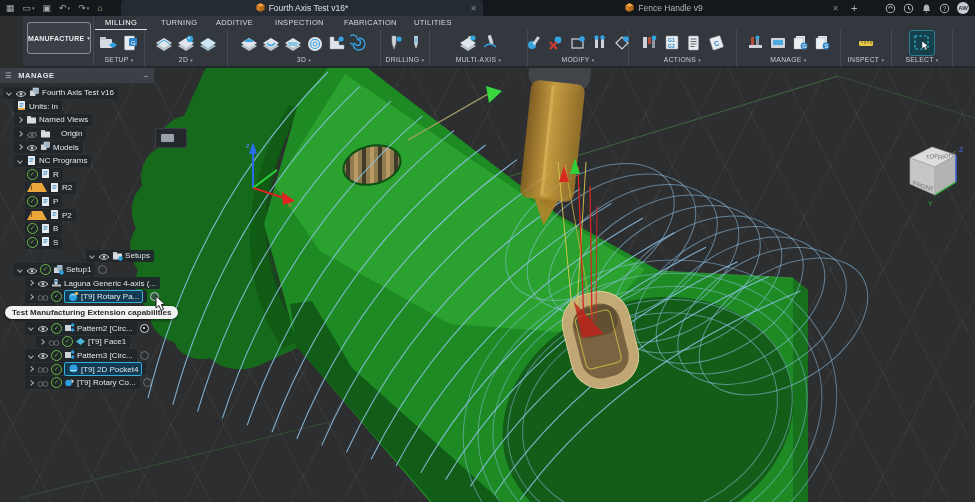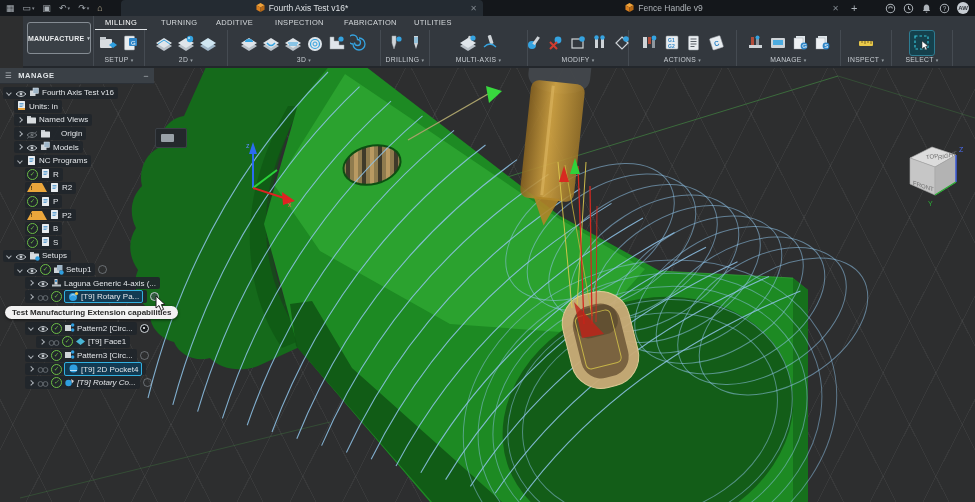--- a/index.html
+++ b/index.html
@@ -728,21 +728,21 @@
           <span class="okc">✓</span>
           <span style="display: flex; align-items: center; gap: 2px;">
             <span><svg width="11" height="11" viewBox="0 0 11 11">
                 <rect x="2" y="1" width="7" height="9" rx=".5" fill="#e8ecef"></rect>
                 <path d="M3.5,3.5 h4 M3.5,5 h4 M3.5,6.5 h3" stroke="#2f86c8" stroke-width=".7"></path>
               </svg></span>
             <span class="blabel">S</span>
           </span>
         </span>
       </div>
-      <div class="brow" style="padding-left: 3px;">
+      <div class="brow" style="padding-left: 20px; justify-content: flex-end;">
         <span class="pill">
           <span class="caret open">
             <i></i>
           </span>
           <span><svg width="12" height="8" viewBox="0 0 12 8">
               <path d="M1,4 Q6,-1 11,4 Q6,9 1,4 Z" fill="none" stroke="#c2c8cd" stroke-width="1"></path>
               <circle cx="6" cy="4" r="1.4" fill="#c2c8cd"></circle>
             </svg></span>
           <span style="display: flex; align-items: center; gap: 2px;">
             <span><svg width="11" height="11" viewBox="0 0 11 11">
@@ -887,21 +887,21 @@
           <span class="okc">✓</span>
           <span class="selbox" style="display: flex; align-items: center; gap: 2px;">
             <span><svg width="11" height="11" viewBox="0 0 11 11">
                 <circle cx="5.5" cy="5.5" r="4" fill="#2f9fe0"></circle>
                 <path d="M2,7.5 h7" stroke="#cfeafb" stroke-width=".9"></path>
               </svg></span>
             <span class="blabel">[T9] 2D Pocket4</span>
           </span>
         </span>
       </div>
-      <div class="brow" style="padding-left: 25px; font-style: italic;">
+      <div class="brow" style="padding-left: 25px;">
         <span class="pill">
           <span class="caret closed">
             <i></i>
           </span>
           <span><svg width="12" height="8" viewBox="0 0 12 8" opacity=".55">
               <circle cx="3.5" cy="4" r="2.4" fill="none" stroke="#9aa1a7" stroke-width="1"></circle>
               <circle cx="8.5" cy="4" r="2.4" fill="none" stroke="#9aa1a7" stroke-width="1"></circle>
             </svg></span>
           <span class="okc">✓</span>
           <span style="display: flex; align-items: center; gap: 2px;">

